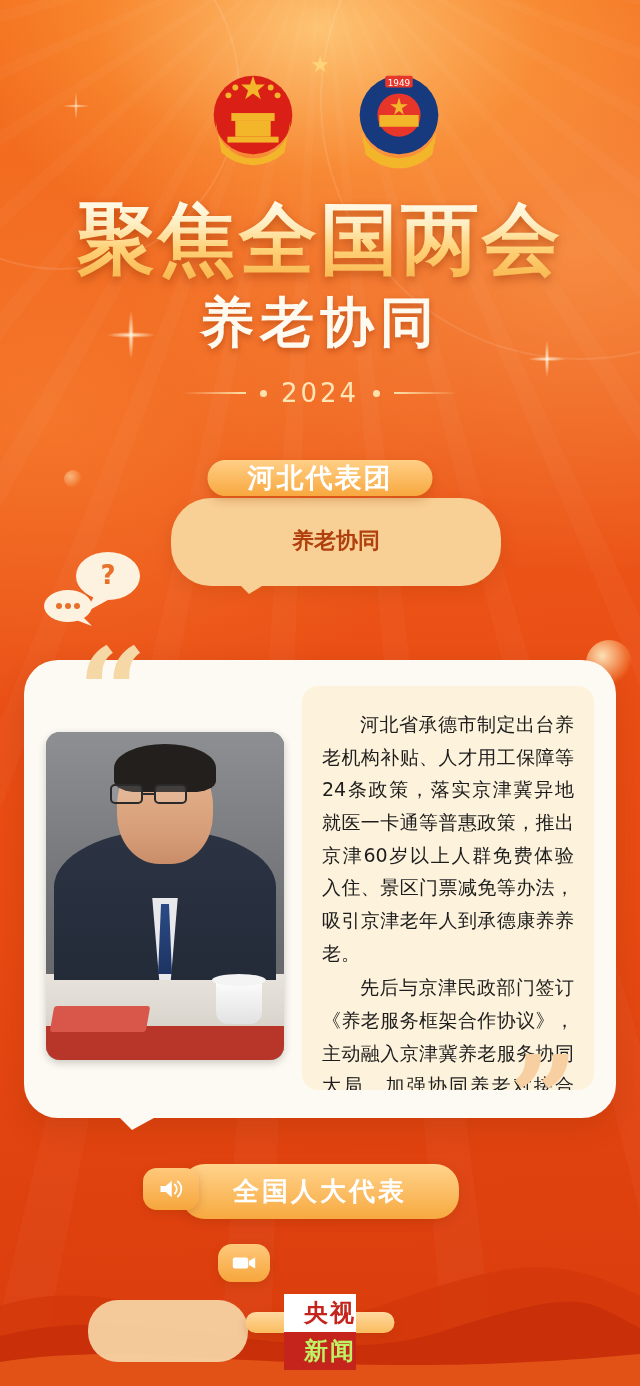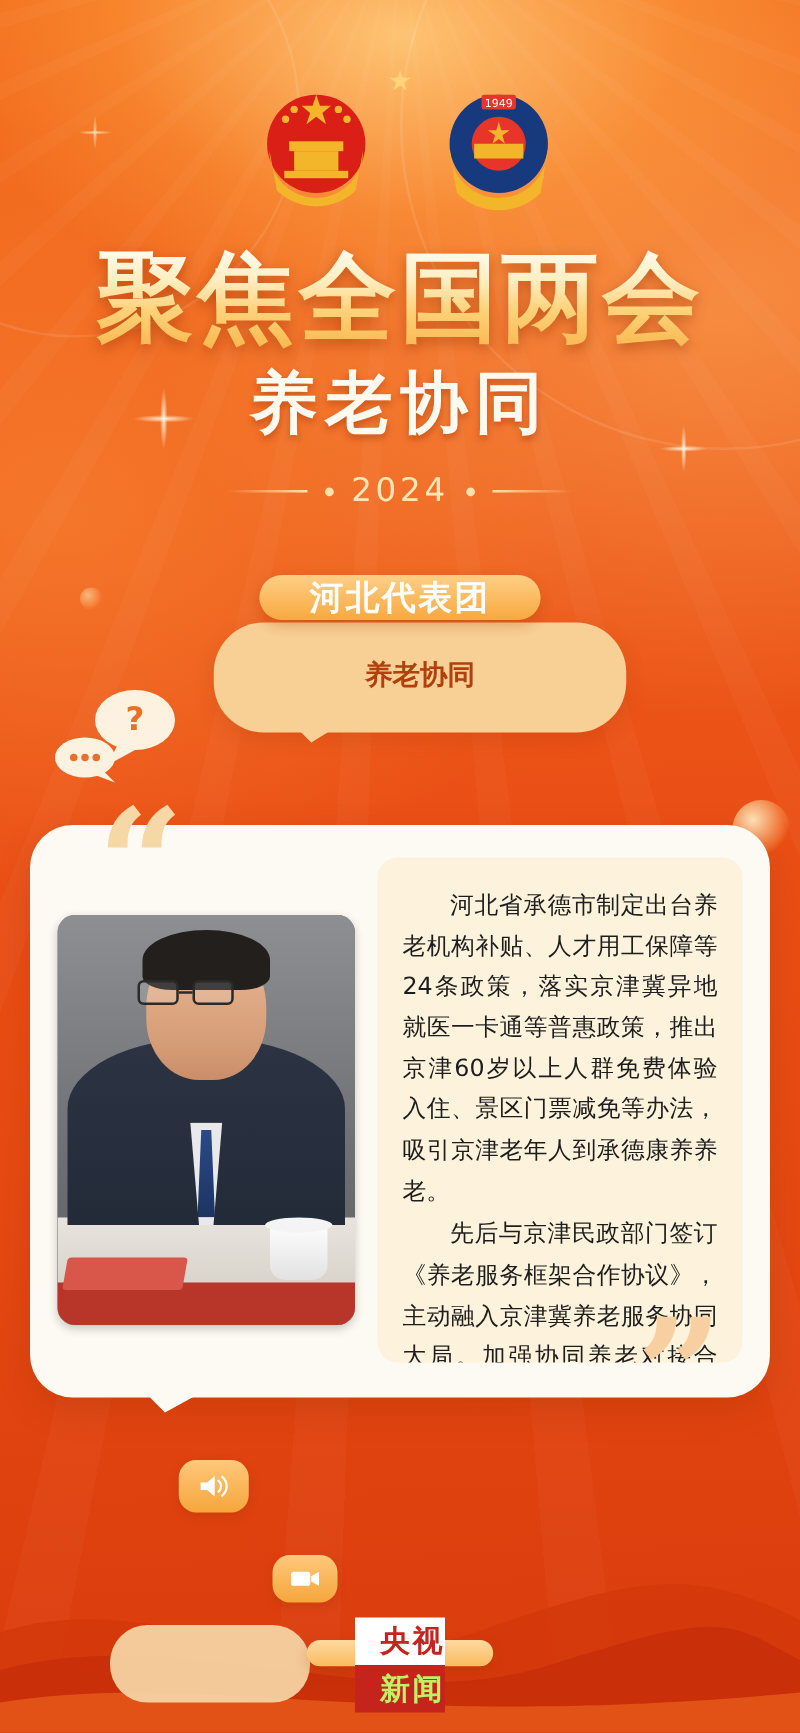--- a/index.html
+++ b/index.html
@@ -325,20 +325,21 @@
 
   <div class="blob"></div>
 
   <div class="icon-badge speaker">
     <svg viewBox="0 0 40 30" width="30" height="24">
       <polygon points="6,11 13,11 21,4 21,26 13,19 6,19" fill="#ffffff"></polygon>
       <path d="M25 9 a8 8 0 0 1 0 12" stroke="#ffffff" stroke-width="2.4" fill="none" stroke-linecap="round"></path>
       <path d="M29 5 a13 13 0 0 1 0 20" stroke="#ffffff" stroke-width="2.4" fill="none" stroke-linecap="round"></path>
     </svg>
   </div>
+  <div class="pill-role">全国人大代表</div>
 
   <div class="icon-badge camera">
     <svg viewBox="0 0 40 26" width="28" height="20">
       <rect x="4" y="5" width="22" height="16" rx="3" fill="#ffffff"></rect>
       <polygon points="27,10 36,5 36,21 27,16" fill="#ffffff"></polygon>
     </svg>
   </div>
   <div class="pill-name">王亚军</div>
 
   <div class="ribbon">

